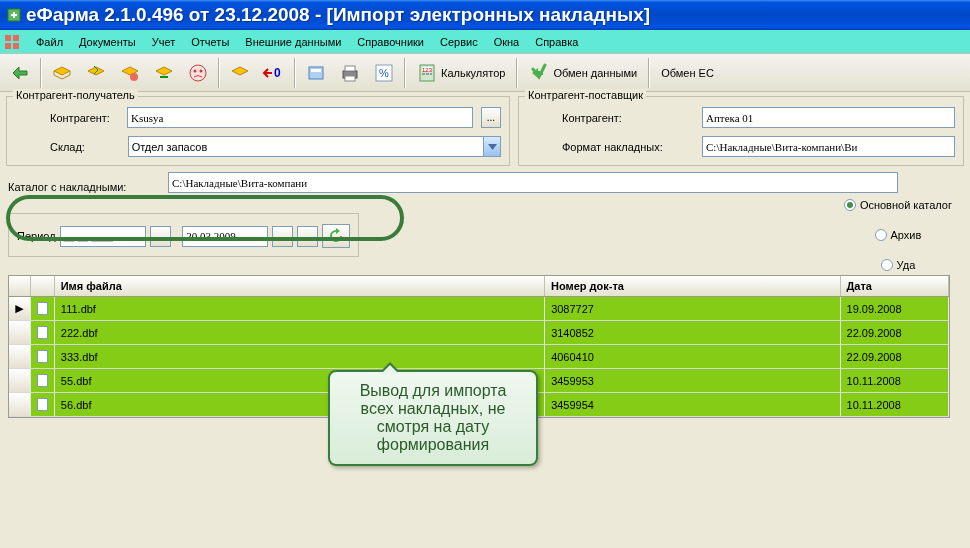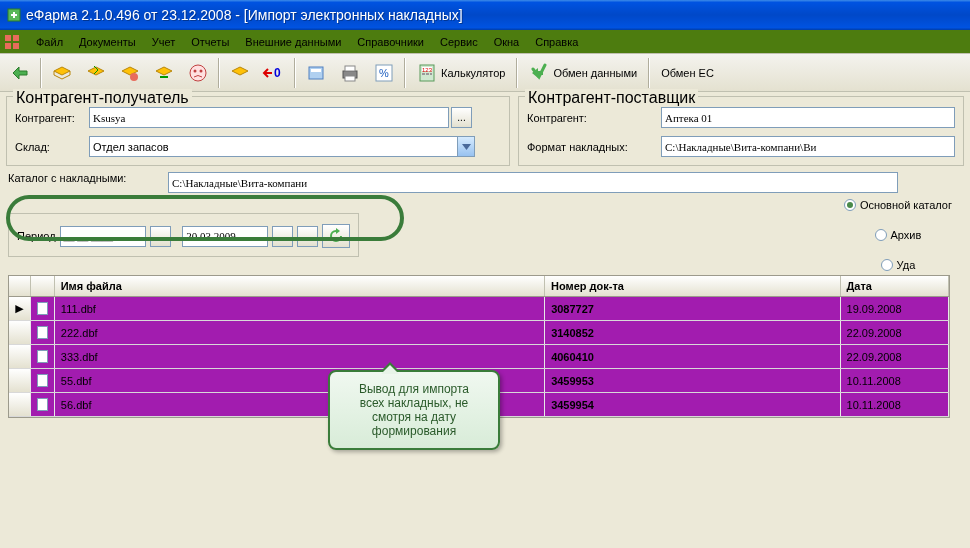--- a/index.html
+++ b/index.html
@@ -13,23 +13,23 @@
 }
 .titlebar {
   background: linear-gradient(to bottom, #3E8CE8 0%, #0053E1 8%, #0048C8 50%, #0053E1 92%, #003DA8 100%);
   height: 30px;
   display: flex;
   align-items: center;
   padding: 0 6px;
   color: white;
 }
 .titlebar .icon { width: 16px; height: 16px; margin-right: 4px; }
-.titlebar .title { font-weight: normal; font-size: 14px; text-shadow: 1px 1px 0 rgba(0,0,0,.3); }
+.titlebar .title { font-weight: bold; font-size: 19px; text-shadow: 1px 1px 0 rgba(0,0,0,.3); }
 .menubar {
-  background: #4d7c0f;
+  background: #5eead4;
   height: 24px;
   display: flex;
   align-items: center;
   padding: 0 4px;
   border-bottom: 1px solid #C0C0B0;
 }
 .menubar .sys-icon { width:16px;height:16px;margin-right:8px;display:flex;align-items:center;justify-content:center; }
 .menubar .menu-item { padding: 0 8px; height: 22px; display: flex; align-items: center; cursor: default; }
 .toolbar {
   background: linear-gradient(to bottom, #F4F3EE, #E4E1D0);
@@ -57,23 +57,23 @@
   border: 1px solid #C0C0B0;
   padding: 10px 8px 8px 8px;
   position: relative;
   background: #ECE9D8;
 }
 .groupbox .legend {
   position: absolute;
   top: -8px; left: 6px;
   background: #ECE9D8;
   padding: 0 3px;
-  font-size: 16px;
-}
-.row { display: flex; align-items: center; margin-bottom: 8px; gap: 2px; }
+  font-size: 11px;
+}
+.row { display: flex; align-items: center; margin-bottom: 8px; gap: 8px; margin-left: 35px; }
 .lbl { width: 72px; }
 .lbl-wide { width: 132px; }
 .textbox {
   border: 1px solid #7F9DB9;
   background: #ffffff;
   height: 21px;
   padding: 0 3px;
   font-family: Tahoma;
   font-size: 11px;
   display: flex;
@@ -88,21 +88,21 @@
 }
 .combo {
   border: 1px solid #7F9DB9;
   background: white;
   height: 21px;
   display: flex;
   align-items: center;
 }
 .combo .val { flex: 1; padding: 0 3px; }
 .combo .arrow { width: 17px; height: 19px; background: linear-gradient(to bottom,#D6EBFE,#98C2F0); display:flex;align-items:center;justify-content:center; border-left:1px solid #7F9DB9; }
-.catalog-row { padding: 6px 8px; display: flex; align-items: flex-start; gap: 10px; }
+.catalog-row { padding: 6px 8px; display: flex; align-items: flex-end; gap: 10px; }
 .period-container { position: relative; padding: 0 8px; }
 .period-oval {
   position: absolute;
   border: 4px solid #3A7C3A;
   border-radius: 26px;
   top: -4px; left: 6px;
   width: 398px; height: 46px;
   pointer-events: none;
 }
 .period-box {
@@ -117,47 +117,47 @@
 .radio-row { display: flex; align-items: center; gap: 18px; flex-direction: column; }
 .radio { display:flex;align-items:center;gap:4px; }
 .radio .dot { width:12px;height:12px;border-radius:50%;border:1px solid #7F9DB9;background:white;display:flex;align-items:center;justify-content:center; }
 .radio.selected .dot::after { content:'';width:6px;height:6px;border-radius:50%;background:#4A8A4A; }
 .refresh-btn {
   width: 28px; height: 24px;
   border: 1px solid #7F9DB9;
   background: linear-gradient(to bottom,#fff,#E4E1D0);
   display:flex;align-items:center;justify-content:center;
 }
-.grid { margin: 4px 20px 0 8px; border: 1px solid #9C9A8C; background: #a21caf; }
+.grid { margin: 4px 20px 0 8px; border: 1px solid #9C9A8C; background: #84cc16; }
 .grid-header { display: flex; background: linear-gradient(to bottom,#fff,#E4E1D0); border-bottom: 1px solid #9C9A8C; }
 .grid-header .gh {
   border-right: 1px solid #C0C0B0;
   padding: 4px 6px;
   font-weight: bold;
   font-size: 11px;
 }
 .grid-row { display: flex; border-bottom: 1px solid #D8D8D8; height: 24px; align-items: center; }
 .grid-row .gc { border-right: 1px solid #E8E8E8; padding: 0 6px; height: 100%; display: flex; align-items: center; }
 .col-rowh { width: 22px; background: linear-gradient(to bottom,#fff,#E4E1D0); border-right:1px solid #9C9A8C; justify-content:center; }
 .col-chk { width: 24px; justify-content:center; }
 .col-file { width: 498px; }
-.col-doc { width: 300px; font-weight: bold; }
+.col-doc { width: 300px; }
 .col-date { width: 110px; }
 .chk { width:13px;height:13px;border:1px solid #7F9DB9;background:white; }
 .callout {
   position: absolute;
   top: 370px; left: 328px;
-  width: 172px;
+  width: 210px;
   background: linear-gradient(to bottom,#F0F8F0,#D8ECD8);
   border: 2px solid #3A7C3A;
   border-radius: 8px;
   padding: 10px 24px;
   text-align: center;
   color: #2A5A2A;
-  font-size: 12px;
+  font-size: 16px;
   box-shadow: 2px 2px 4px rgba(0,0,0,.3);
   z-index: 10;
 }
 .callout::before {
   content:'';
   position:absolute;
   top:-20px; left:50px;
   border:10px solid transparent;
   border-bottom-color:#3A7C3A;
 }

